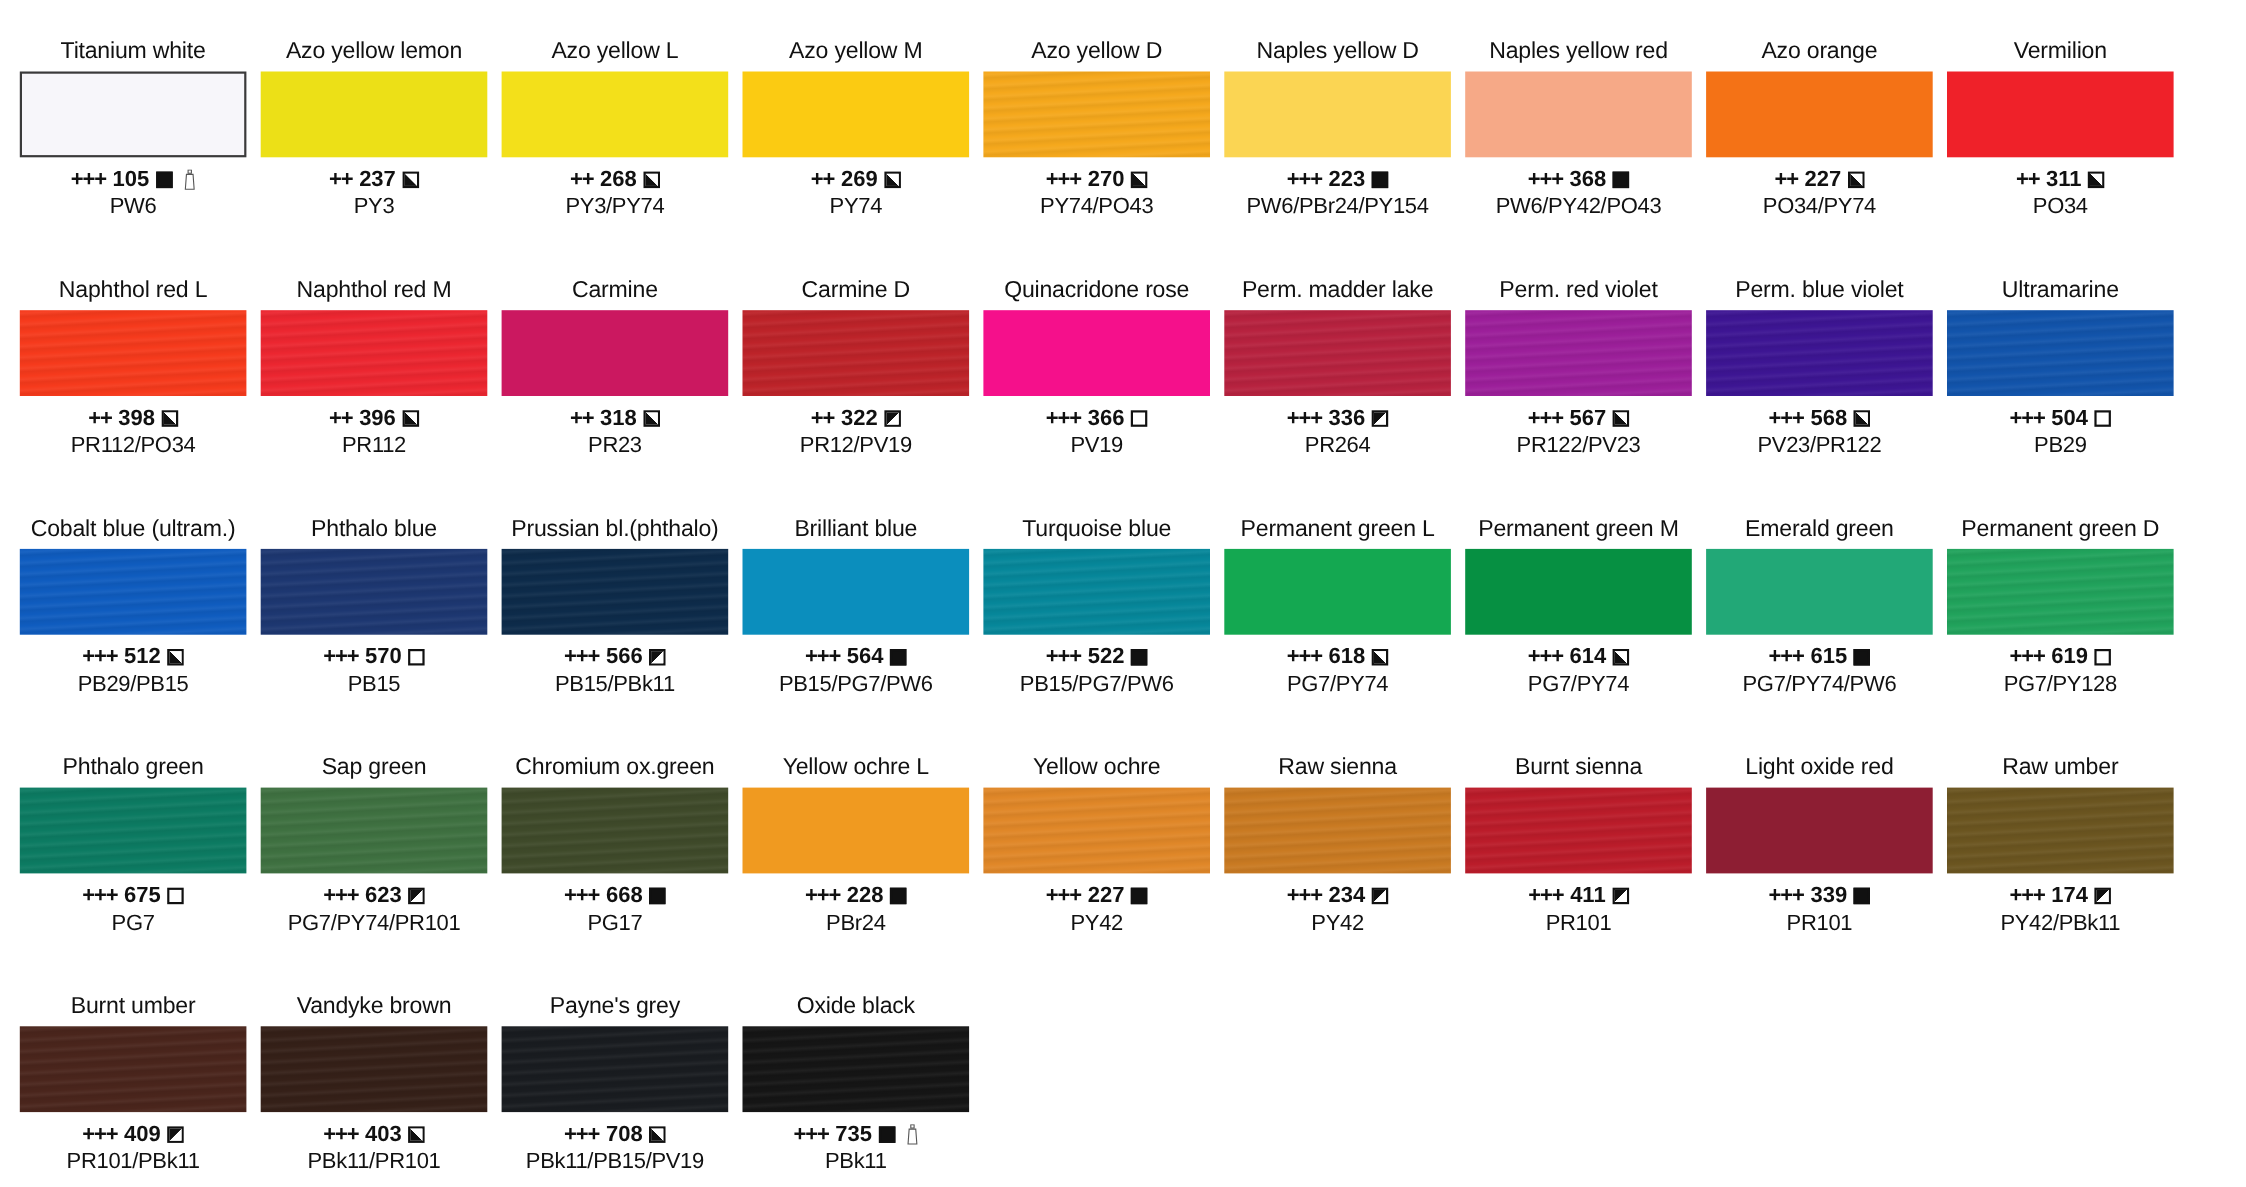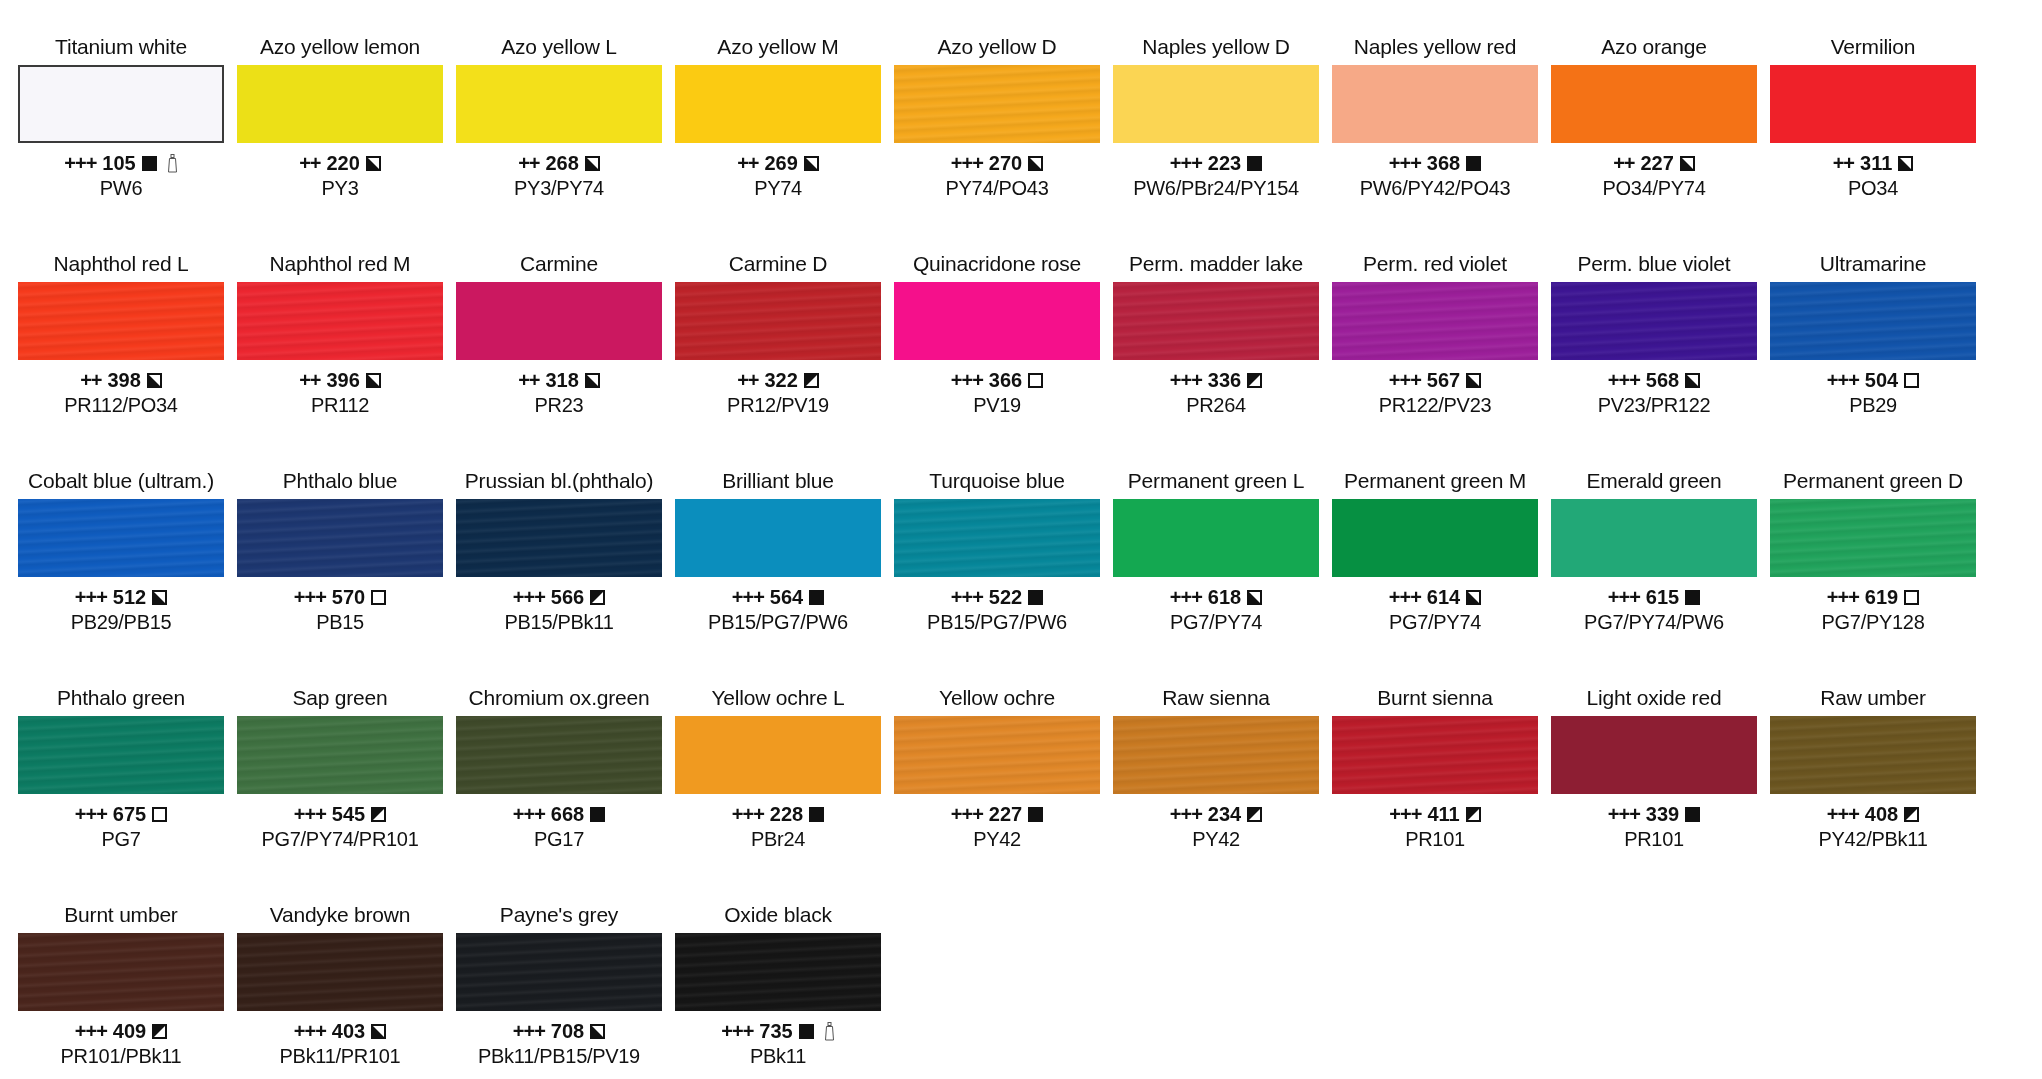--- a/index.html
+++ b/index.html
@@ -164,21 +164,21 @@
         </div>
       </div>
       <div class="cell">
         <div class="swatch-name">Azo yellow lemon</div>
         <div class="swatch smooth" style="background: rgb(236, 224, 23);">
           <div class="tex"></div>
         </div>
         <div class="meta">
           <div class="code-line">
             <span class="lightfast">++</span>
-            <span class="number">220</span>
+            <span class="number">237</span>
             <span class="op semi-op"></span>
           </div>
           <div class="pigment">PY3</div>
         </div>
       </div>
       <div class="cell">
         <div class="swatch-name">Azo yellow L</div>
         <div class="swatch smooth" style="background: rgb(243, 224, 26);">
           <div class="tex"></div>
         </div>
@@ -548,21 +548,21 @@
         </div>
       </div>
       <div class="cell">
         <div class="swatch-name">Sap green</div>
         <div class="swatch" style="background: rgb(63, 113, 65);">
           <div class="tex"></div>
         </div>
         <div class="meta">
           <div class="code-line">
             <span class="lightfast">+++</span>
-            <span class="number">545</span>
+            <span class="number">623</span>
             <span class="op semi-tr"></span>
           </div>
           <div class="pigment">PG7/PY74/PR101</div>
         </div>
       </div>
       <div class="cell">
         <div class="swatch-name">Chromium ox.green</div>
         <div class="swatch" style="background: rgb(63, 74, 42);">
           <div class="tex"></div>
         </div>
@@ -646,21 +646,21 @@
         </div>
       </div>
       <div class="cell">
         <div class="swatch-name">Raw umber</div>
         <div class="swatch" style="background: rgb(107, 85, 32);">
           <div class="tex"></div>
         </div>
         <div class="meta">
           <div class="code-line">
             <span class="lightfast">+++</span>
-            <span class="number">408</span>
+            <span class="number">174</span>
             <span class="op semi-tr"></span>
           </div>
           <div class="pigment">PY42/PBk11</div>
         </div>
       </div>
     </div>
     <div class="row">
       <div class="cell">
         <div class="swatch-name">Burnt umber</div>
         <div class="swatch" style="background: rgb(74, 37, 28);">

